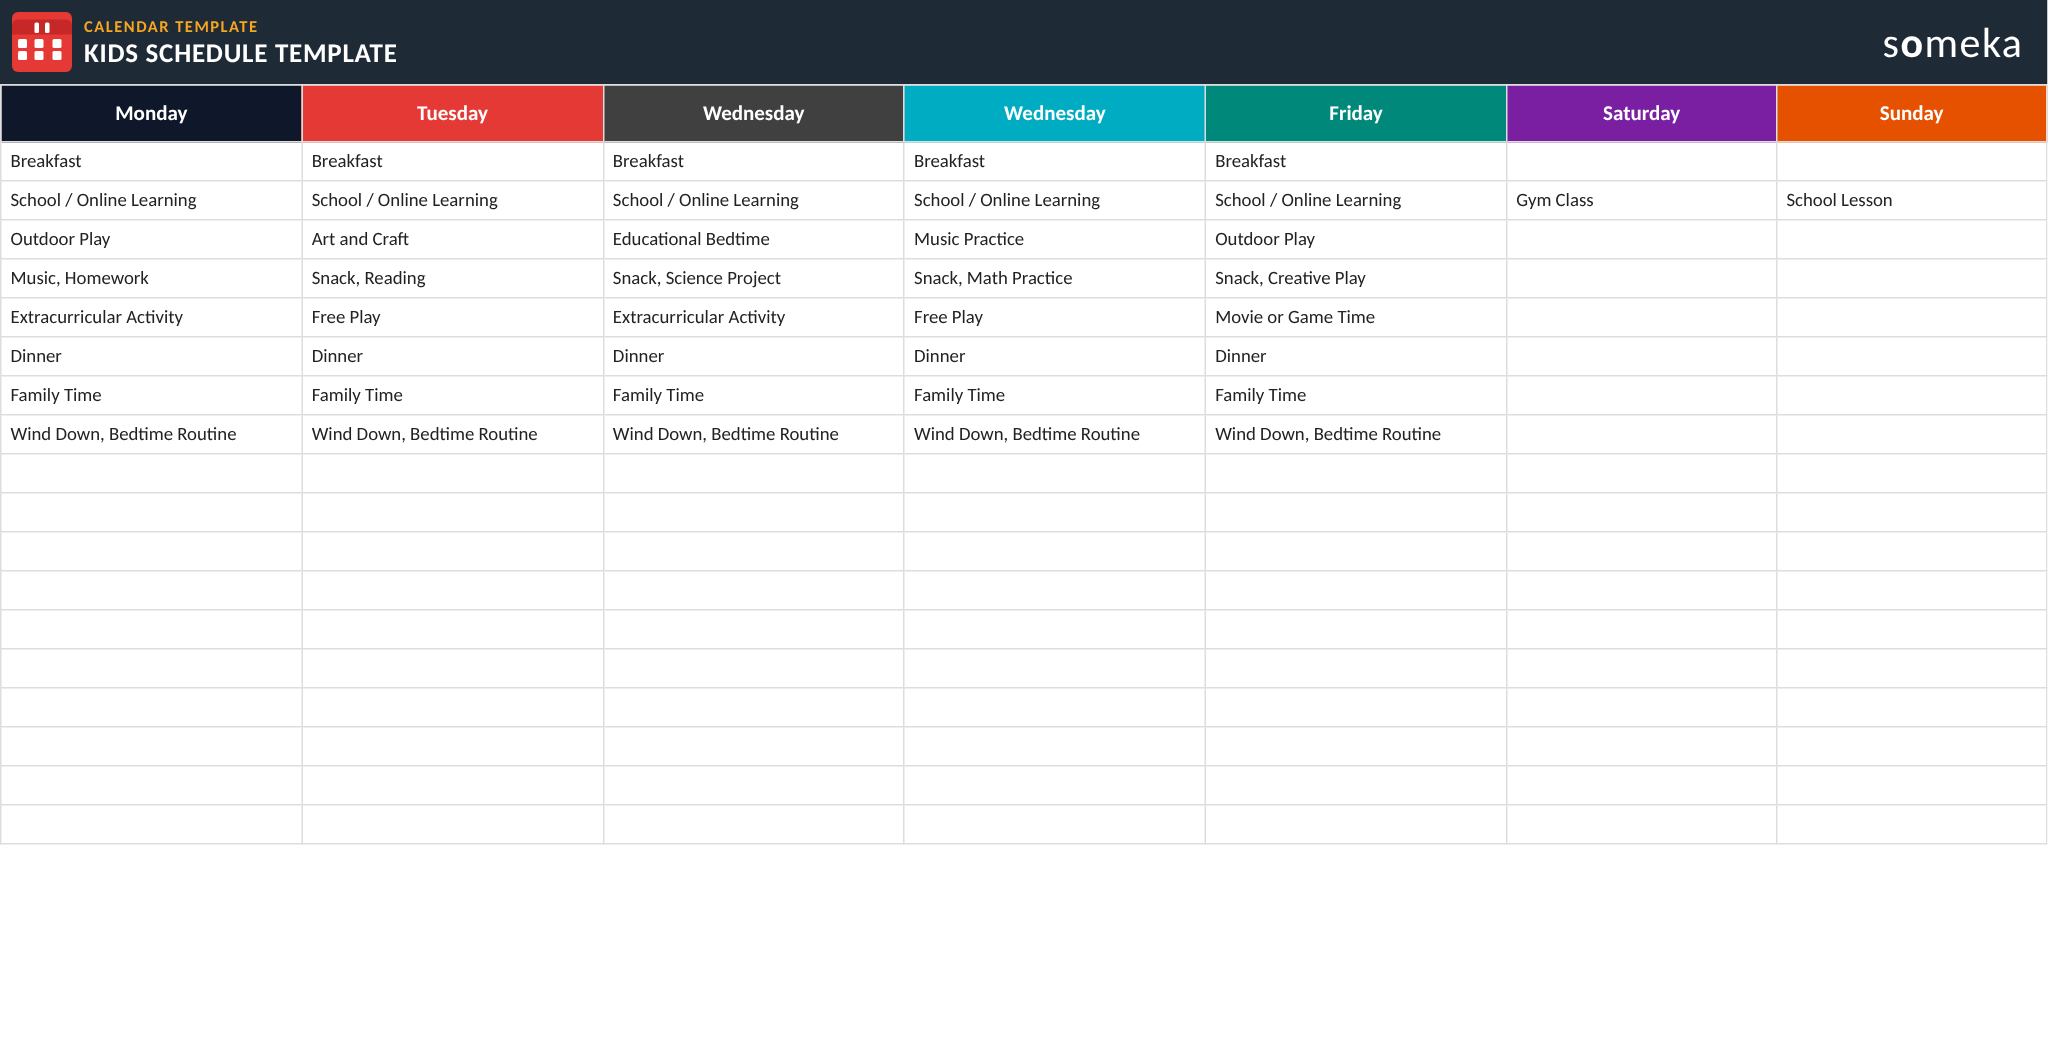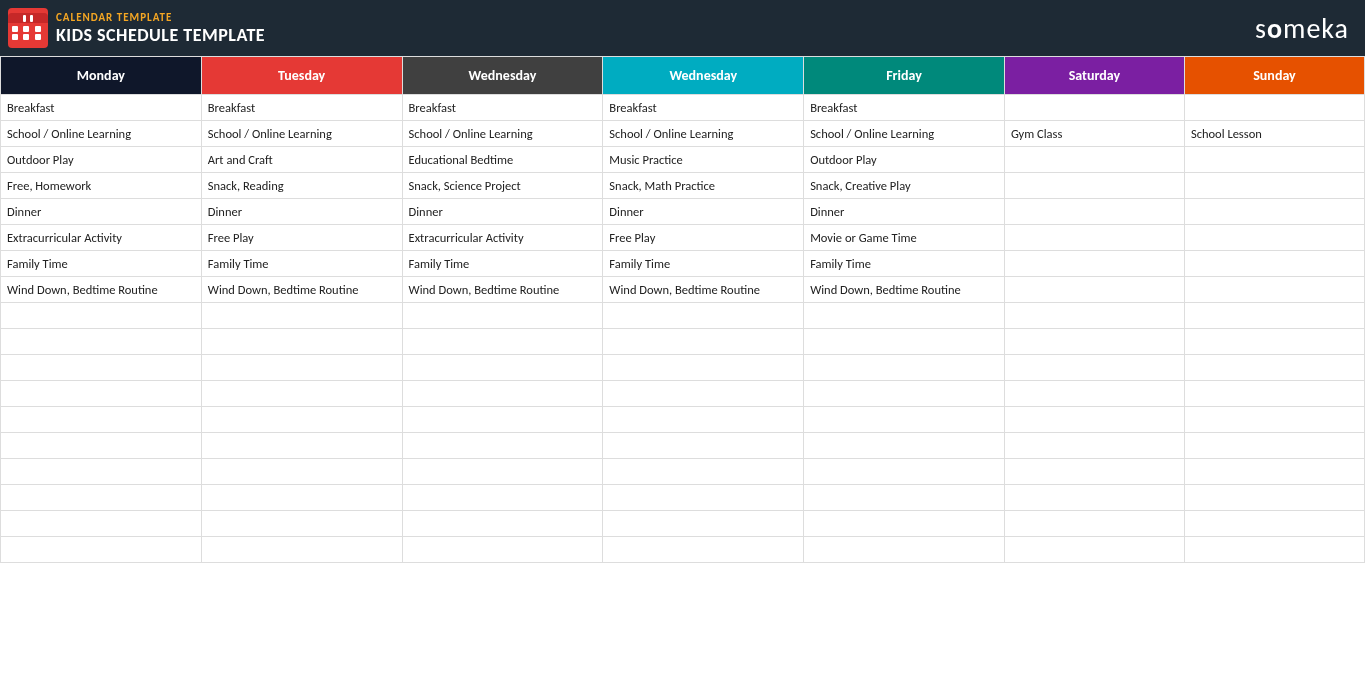--- a/index.html
+++ b/index.html
@@ -145,47 +145,47 @@
       <tr>
         <td class="col-monday">Outdoor Play</td>
         <td class="col-tuesday">Art and Craft</td>
         <td class="col-wednesday">Educational Bedtime</td>
         <td class="col-thursday">Music Practice</td>
         <td class="col-friday">Outdoor Play</td>
         <td class="col-saturday"></td>
         <td class="col-sunday"></td>
       </tr>
       <tr>
-        <td class="col-monday">Free, Homework</td>
+        <td class="col-monday">Music, Homework</td>
         <td class="col-tuesday">Snack, Reading</td>
         <td class="col-wednesday">Snack, Science Project</td>
         <td class="col-thursday">Snack, Math Practice</td>
         <td class="col-friday">Snack, Creative Play</td>
+        <td class="col-saturday"></td>
+        <td class="col-sunday"></td>
+      </tr>
+      <tr>
+        <td class="col-monday">Extracurricular Activity</td>
+        <td class="col-tuesday">Free Play</td>
+        <td class="col-wednesday">Extracurricular Activity</td>
+        <td class="col-thursday">Free Play</td>
+        <td class="col-friday">Movie or Game Time</td>
         <td class="col-saturday"></td>
         <td class="col-sunday"></td>
       </tr>
       <tr>
         <td class="col-monday">Dinner</td>
         <td class="col-tuesday">Dinner</td>
         <td class="col-wednesday">Dinner</td>
         <td class="col-thursday">Dinner</td>
         <td class="col-friday">Dinner</td>
         <td class="col-saturday"></td>
         <td class="col-sunday"></td>
       </tr>
       <tr>
-        <td class="col-monday">Extracurricular Activity</td>
-        <td class="col-tuesday">Free Play</td>
-        <td class="col-wednesday">Extracurricular Activity</td>
-        <td class="col-thursday">Free Play</td>
-        <td class="col-friday">Movie or Game Time</td>
-        <td class="col-saturday"></td>
-        <td class="col-sunday"></td>
-      </tr>
-      <tr>
         <td class="col-monday">Family Time</td>
         <td class="col-tuesday">Family Time</td>
         <td class="col-wednesday">Family Time</td>
         <td class="col-thursday">Family Time</td>
         <td class="col-friday">Family Time</td>
         <td class="col-saturday"></td>
         <td class="col-sunday"></td>
       </tr>
       <tr>
         <td class="col-monday">Wind Down, Bedtime Routine</td>

